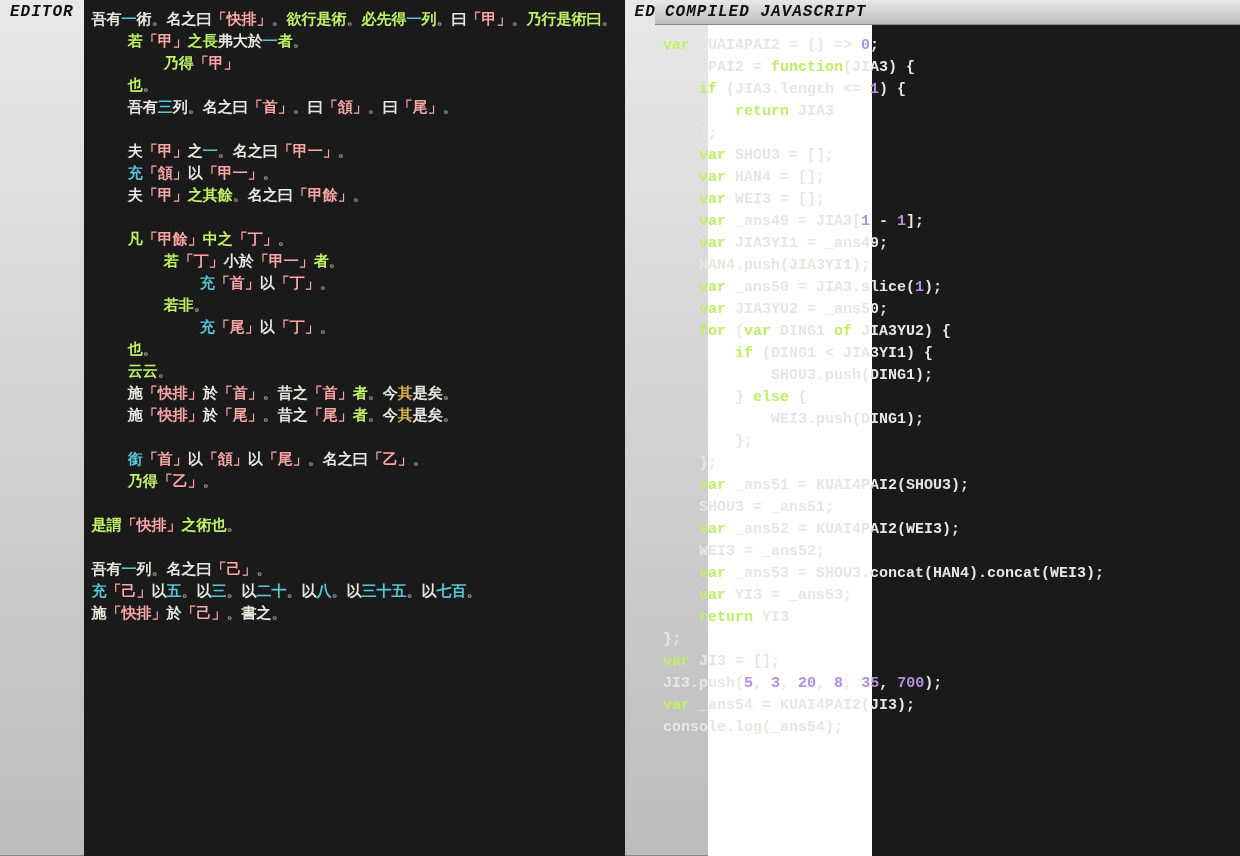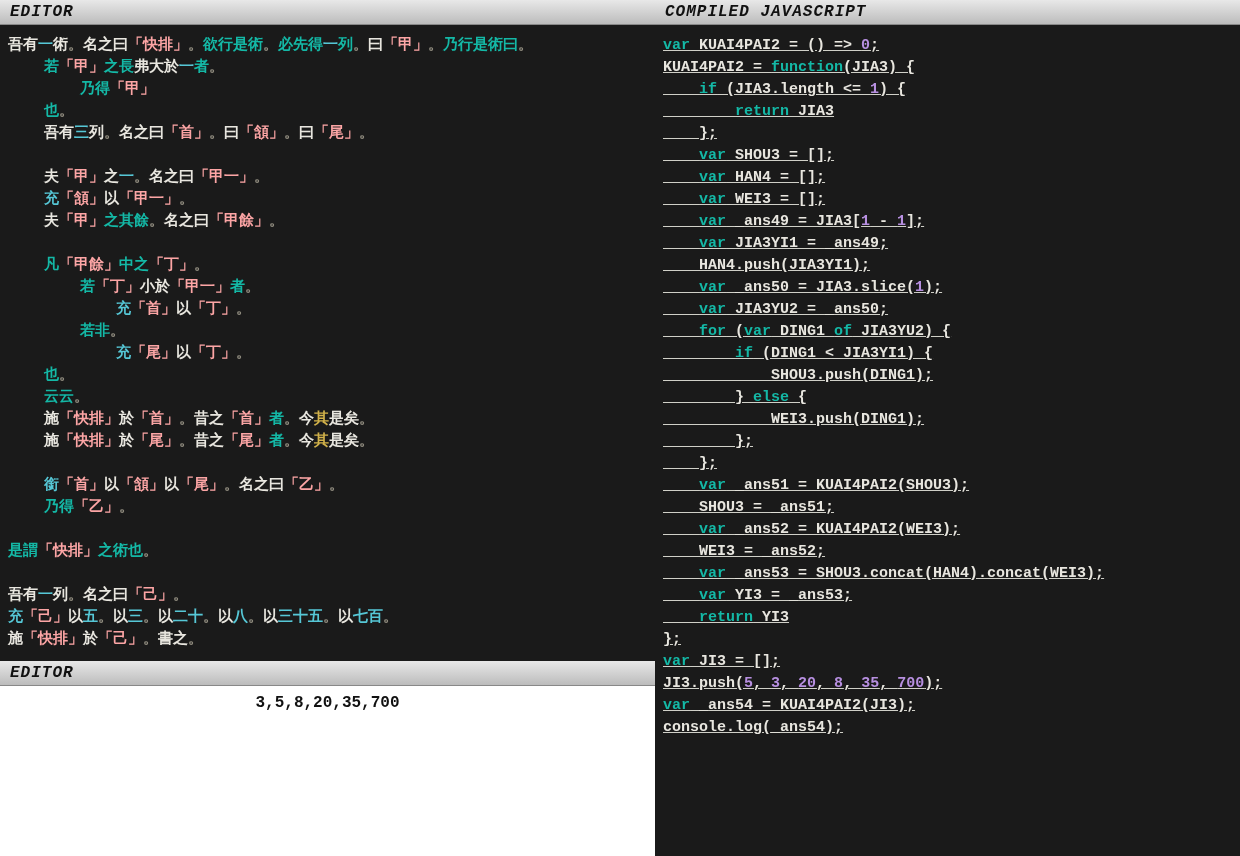--- a/index.html
+++ b/index.html
@@ -11,21 +11,21 @@
     height: 856px;
     overflow: hidden;
   }
   .container {
     display: flex;
     height: 100%;
   }
   .col-left {
     width: 655px;
     display: flex;
-    flex-direction: column;
+    flex-direction: row;
   }
   .col-right {
     flex: 1;
     display: flex;
     flex-direction: column;
   }
   .panel-header {
     background: linear-gradient(#e8e8e8, #bcbcbc);
     color: #111;
     font-style: italic;
@@ -46,27 +46,27 @@
     padding: 8px 10px;
     font-size: 16px;
     font-weight: bold;
     color: #111;
     background: #fff;
     flex: 1;
     text-align: center;
   }
   
   .c-wh  { color: #e8e6df; }
-  .c-pk  { color: #14b8a6; }   
+  .c-pk  { color: #bef264; }   
   .c-cy  { color: #56c7d6; }   
   .c-gn  { color: #fca5a5; }   
   .c-gold{ color: #d2b24a; }   
   .c-pur { color: #b78fe0; }   
   .c-dim { color: #8e8a7d; }
-  .js-body { padding-left: 8px; text-decoration: underline; }
+  .js-body { padding-left: 8px; }
   .editor-line { white-space: pre; }
 </style>
 </head>
 <body>
 
 <div class="container">
 
   <div class="col-left">
     <div class="panel-header">EDITOR</div>
     <div class="panel-body" id="editor-body"><div class="editor-line"><span class="c-wh">吾有</span><span class="c-cy">一</span><span class="c-wh">術</span><span class="c-dim">。</span><span class="c-wh">名之曰</span><span class="c-gn">「快排」</span><span class="c-dim">。</span><span class="c-pk">欲行是術</span><span class="c-dim">。</span><span class="c-pk">必先得</span><span class="c-cy">一</span><span class="c-pk">列</span><span class="c-dim">。</span><span class="c-wh">曰</span><span class="c-gn">「甲」</span><span class="c-dim">。</span><span class="c-pk">乃行是術曰</span><span class="c-dim">。</span></div><div class="editor-line"><span class="c-wh">    </span><span class="c-pk">若</span><span class="c-gn">「甲」</span><span class="c-pk">之長</span><span class="c-wh">弗大於</span><span class="c-cy">一</span><span class="c-pk">者</span><span class="c-dim">。</span></div><div class="editor-line"><span class="c-wh">        </span><span class="c-pk">乃得</span><span class="c-gn">「甲」</span></div><div class="editor-line"><span class="c-wh">    </span><span class="c-pk">也</span><span class="c-dim">。</span></div><div class="editor-line"><span class="c-wh">    </span><span class="c-wh">吾有</span><span class="c-cy">三</span><span class="c-wh">列</span><span class="c-dim">。</span><span class="c-wh">名之曰</span><span class="c-gn">「首」</span><span class="c-dim">。</span><span class="c-wh">曰</span><span class="c-gn">「頷」</span><span class="c-dim">。</span><span class="c-wh">曰</span><span class="c-gn">「尾」</span><span class="c-dim">。</span></div><div class="editor-line"><span class="c-wh"> </span></div><div class="editor-line"><span class="c-wh">    </span><span class="c-wh">夫</span><span class="c-gn">「甲」</span><span class="c-wh">之</span><span class="c-cy">一</span><span class="c-dim">。</span><span class="c-wh">名之曰</span><span class="c-gn">「甲一」</span><span class="c-dim">。</span></div><div class="editor-line"><span class="c-wh">    </span><span class="c-cy">充</span><span class="c-gn">「頷」</span><span class="c-wh">以</span><span class="c-gn">「甲一」</span><span class="c-dim">。</span></div><div class="editor-line"><span class="c-wh">    </span><span class="c-wh">夫</span><span class="c-gn">「甲」</span><span class="c-pk">之其餘</span><span class="c-dim">。</span><span class="c-wh">名之曰</span><span class="c-gn">「甲餘」</span><span class="c-dim">。</span></div><div class="editor-line"><span class="c-wh"> </span></div><div class="editor-line"><span class="c-wh">    </span><span class="c-pk">凡</span><span class="c-gn">「甲餘」</span><span class="c-pk">中之</span><span class="c-gn">「丁」</span><span class="c-dim">。</span></div><div class="editor-line"><span class="c-wh">        </span><span class="c-pk">若</span><span class="c-gn">「丁」</span><span class="c-wh">小於</span><span class="c-gn">「甲一」</span><span class="c-pk">者</span><span class="c-dim">。</span></div><div class="editor-line"><span class="c-wh">            </span><span class="c-cy">充</span><span class="c-gn">「首」</span><span class="c-wh">以</span><span class="c-gn">「丁」</span><span class="c-dim">。</span></div><div class="editor-line"><span class="c-wh">        </span><span class="c-pk">若非</span><span class="c-dim">。</span></div><div class="editor-line"><span class="c-wh">            </span><span class="c-cy">充</span><span class="c-gn">「尾」</span><span class="c-wh">以</span><span class="c-gn">「丁」</span><span class="c-dim">。</span></div><div class="editor-line"><span class="c-wh">    </span><span class="c-pk">也</span><span class="c-dim">。</span></div><div class="editor-line"><span class="c-wh">    </span><span class="c-pk">云云</span><span class="c-dim">。</span></div><div class="editor-line"><span class="c-wh">    </span><span class="c-wh">施</span><span class="c-gn">「快排」</span><span class="c-wh">於</span><span class="c-gn">「首」</span><span class="c-dim">。</span><span class="c-wh">昔之</span><span class="c-gn">「首」</span><span class="c-pk">者</span><span class="c-dim">。</span><span class="c-wh">今</span><span class="c-gold">其</span><span class="c-wh">是矣</span><span class="c-dim">。</span></div><div class="editor-line"><span class="c-wh">    </span><span class="c-wh">施</span><span class="c-gn">「快排」</span><span class="c-wh">於</span><span class="c-gn">「尾」</span><span class="c-dim">。</span><span class="c-wh">昔之</span><span class="c-gn">「尾」</span><span class="c-pk">者</span><span class="c-dim">。</span><span class="c-wh">今</span><span class="c-gold">其</span><span class="c-wh">是矣</span><span class="c-dim">。</span></div><div class="editor-line"><span class="c-wh"> </span></div><div class="editor-line"><span class="c-wh">    </span><span class="c-cy">銜</span><span class="c-gn">「首」</span><span class="c-wh">以</span><span class="c-gn">「頷」</span><span class="c-wh">以</span><span class="c-gn">「尾」</span><span class="c-dim">。</span><span class="c-wh">名之曰</span><span class="c-gn">「乙」</span><span class="c-dim">。</span></div><div class="editor-line"><span class="c-wh">    </span><span class="c-pk">乃得</span><span class="c-gn">「乙」</span><span class="c-dim">。</span></div><div class="editor-line"><span class="c-wh"> </span></div><div class="editor-line"><span class="c-pk">是謂</span><span class="c-gn">「快排」</span><span class="c-pk">之術也</span><span class="c-dim">。</span></div><div class="editor-line"><span class="c-wh"> </span></div><div class="editor-line"><span class="c-wh">吾有</span><span class="c-cy">一</span><span class="c-wh">列</span><span class="c-dim">。</span><span class="c-wh">名之曰</span><span class="c-gn">「己」</span><span class="c-dim">。</span></div><div class="editor-line"><span class="c-cy">充</span><span class="c-gn">「己」</span><span class="c-wh">以</span><span class="c-cy">五</span><span class="c-dim">。</span><span class="c-wh">以</span><span class="c-cy">三</span><span class="c-dim">。</span><span class="c-wh">以</span><span class="c-cy">二十</span><span class="c-dim">。</span><span class="c-wh">以</span><span class="c-cy">八</span><span class="c-dim">。</span><span class="c-wh">以</span><span class="c-cy">三十五</span><span class="c-dim">。</span><span class="c-wh">以</span><span class="c-cy">七百</span><span class="c-dim">。</span></div><div class="editor-line"><span class="c-wh">施</span><span class="c-gn">「快排」</span><span class="c-wh">於</span><span class="c-gn">「己」</span><span class="c-dim">。</span><span class="c-wh">書之</span><span class="c-dim">。</span></div></div>

